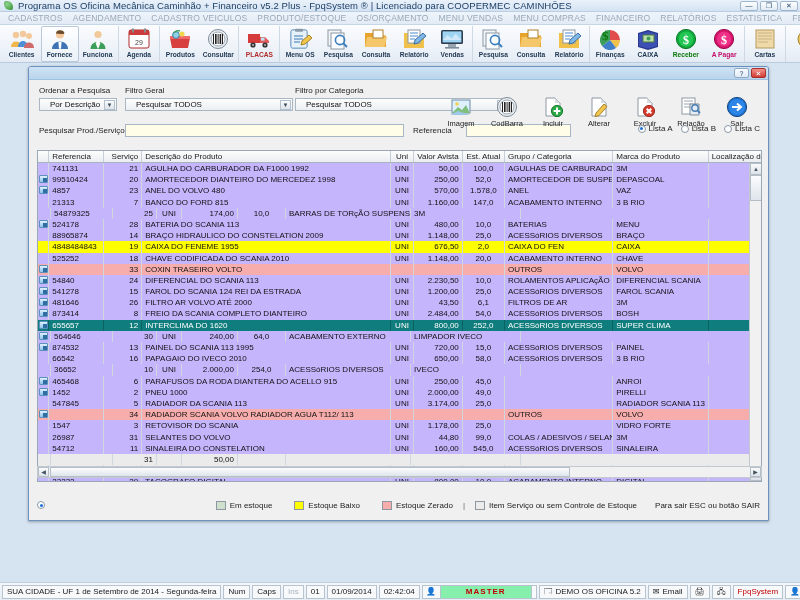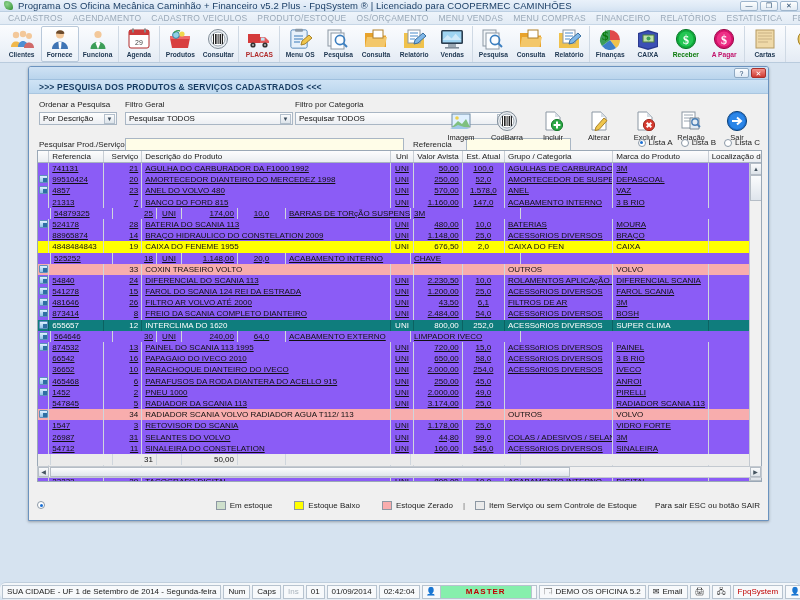--- a/index.html
+++ b/index.html
@@ -89,21 +89,21 @@
   }
 
   .filters { position:relative; height:60px; background:#f0f0f0; }
   .fl { position:absolute; font-size:8px; color:#222; }
   .inp {
     position:absolute; height:13px; background:#fffde8; border:1px solid #a9b6c4;
     font-size:8px; padding:0 3px; line-height:12px; color:#111;
   }
   .cbo {
     position:absolute; height:13px; background:linear-gradient(180deg,#fdfdfd,#eceff3);
-    border:1px solid #a9b6c4; font-size:8px; padding:0 3px; line-height:12px; color:#111;
+    border:1px solid #a9b6c4; font-size:8px; padding:0 10px; line-height:12px; color:#111;
   }
   .cbo .arrow {
     position:absolute; right:1px; top:1px; width:11px; height:10px;
     background:linear-gradient(180deg,#fafbfc,#dde4eb); border:1px solid #b3bfcb;
     font-size:6px; text-align:center; line-height:9px; color:#3c4d5e;
   }
 
   .actions { position:absolute; right:8px; top:16px; display:flex; }
   .act { width:46px; display:flex; flex-direction:column; align-items:center; }
   .act .g { width:26px; height:22px; }
@@ -126,21 +126,21 @@
     background:#fff; border:1px solid #9aa8b6; overflow:hidden;
   }
   .ghead {
     display:flex; height:12px; background:linear-gradient(180deg,#fdfdfd,#eaedf1);
     border-bottom:1px solid #a8b4c0; font-size:8px; color:#1a1a1a;
   }
   .ghead div { padding:0 3px; line-height:11px; border-right:1px solid #c8ced5; overflow:hidden; white-space:nowrap; }
   .grows { position:relative; }
   .grow { display:flex; height:11.2px; font-size:8px; color:#111; }
   .grow > div { padding:0 3px; line-height:11px; border-right:1px solid #cfd6dd; overflow:hidden; white-space:nowrap; }
-  .grow.ok   { background:#8b5cf6;text-decoration:underline; }
+  .grow.ok   { background:#c4b5fd; }
   .grow.low  { background:#ffff00; }
   .grow.zero { background:#f8adad; }
   .grow.none { background:#ebebeb; }
   .grow.sel  { background:#0f7d7d; color:#fff; }
   .grow.sel > div { border-right-color:#0b6262; }
 
   .c-ico  { width:13px; border-right:1px solid #cfd6dd; position:relative; padding:0 !important; }
   .c-ref  { width:62px; }
   .c-cod  { width:44px; text-align:right; }
   .c-desc { width:289px; }
@@ -176,21 +176,21 @@
 
   
   .legend { position:absolute; left:8px; bottom:6px; right:8px; height:18px; display:flex; align-items:center; font-size:8px; color:#222; }
   .legend .sw { width:10px; height:9px; border:1px solid #8d98a3; display:inline-block; margin-right:4px; }
   .lg-item { display:flex; align-items:center; }
 
   
   .status {
     position:absolute; left:0; bottom:0; width:800px; height:18px;
     background:linear-gradient(180deg,#f4f7fa,#e6edf4); border-top:1px solid #c0cfdd;
-    display:flex; align-items:center; padding:0 2px; gap:2px;border-radius:6px;
+    display:flex; align-items:center; padding:0 2px; gap:2px;
   }
   .sp {
     height:14px; border:1px solid #b7c3cf; background:#f7f9fb;
     font-size:8px; line-height:12px; padding:0 4px; color:#1a1a1a; white-space:nowrap;
     display:flex; align-items:center; gap:3px;
   }
   .sp.grow1 { flex:1; }
   .sp.master { background:#86efac; color:#c00000; font-weight:bold; justify-content:center; width:92px; letter-spacing:1px; }
   .sp.dim { color:#aab4bd; }
   .sp.fpq { color:#c00000; }
@@ -448,21 +448,20 @@
   </div>
 
 <div class="win">
   <div class="win-title">
     <div class="wtbtns">
       <div class="wtb">?</div>
       <div class="wtb close">✕</div>
     </div>
   </div>
 
-  <div class="banner">&gt;&gt;&gt;  PESQUISA DOS PRODUTOS &amp; SERVIÇOS CADASTRADOS  &lt;&lt;&lt;</div>
 
   <div class="filters">
     <div class="fl" style="left:10px; top:6px;">Ordenar a Pesquisa</div>
     <div class="cbo" style="left:10px; top:18px; width:78px;">
       <span>Por Descrição</span>
       <span class="arrow">▼</span>
     </div>
 
     <div class="fl" style="left:96px; top:6px;">Filtro Geral</div>
     <div class="cbo" style="left:96px; top:18px; width:168px;">
@@ -650,21 +649,21 @@
           <div class="c-ico">
             <span class="minibox"></span>
           </div>
           <div class="c-ref">524178</div>
           <div class="c-cod">28</div>
           <div class="c-desc">BATERIA DO SCANIA 113</div>
           <div class="c-uni">UNI</div>
           <div class="c-val">480,00</div>
           <div class="c-est">10,0</div>
           <div class="c-gru">BATERIAS</div>
-          <div class="c-mar">MOURA</div>
+          <div class="c-mar">MENU</div>
           <div class="c-loc"></div>
         </div>
         <div class="grow ok">
           <div class="c-ico"></div>
           <div class="c-ref">88965874</div>
           <div class="c-cod">14</div>
           <div class="c-desc">BRAÇO HIDRAULICO DO CONSTELATION 2009</div>
           <div class="c-uni">UNI</div>
           <div class="c-val">1.148,00</div>
           <div class="c-est">25,0</div>
@@ -681,20 +680,21 @@
           <div class="c-val">676,50</div>
           <div class="c-est">2,0</div>
           <div class="c-gru">CAIXA DO FEN</div>
           <div class="c-mar">CAIXA</div>
           <div class="c-loc"></div>
         </div>
         <div class="grow ok">
           <div class="c-ico"></div>
           <div class="c-ref">525252</div>
           <div class="c-cod">18</div>
+          <div class="c-desc">CHAVE CODIFICADA DO SCANIA 2010</div>
           <div class="c-uni">UNI</div>
           <div class="c-val">1.148,00</div>
           <div class="c-est">20,0</div>
           <div class="c-gru">ACABAMENTO INTERNO</div>
           <div class="c-mar">CHAVE</div>
           <div class="c-loc"></div>
         </div>
         <div class="grow zero">
           <div class="c-ico">
             <span class="minibox"></span>
@@ -815,21 +815,20 @@
           <div class="c-val">650,00</div>
           <div class="c-est">58,0</div>
           <div class="c-gru">ACESSóRIOS DIVERSOS</div>
           <div class="c-mar">3 B RIO</div>
           <div class="c-loc"></div>
         </div>
         <div class="grow ok">
           <div class="c-ico"></div>
           <div class="c-ref">36652</div>
           <div class="c-cod">10</div>
-          <div class="c-desc">PARACHOQUE DIANTEIRO DO IVECO</div>
           <div class="c-uni">UNI</div>
           <div class="c-val">2.000,00</div>
           <div class="c-est">254,0</div>
           <div class="c-gru">ACESSóRIOS DIVERSOS</div>
           <div class="c-mar">IVECO</div>
           <div class="c-loc"></div>
         </div>
         <div class="grow ok">
           <div class="c-ico">
             <span class="minibox"></span>

